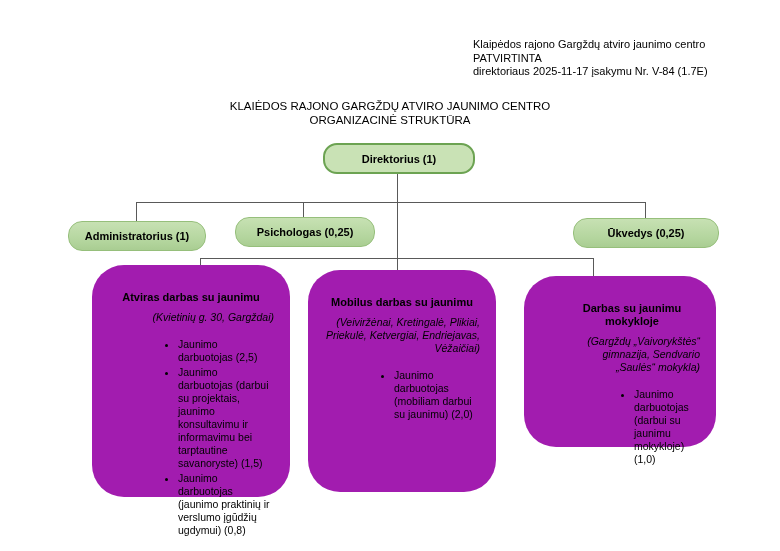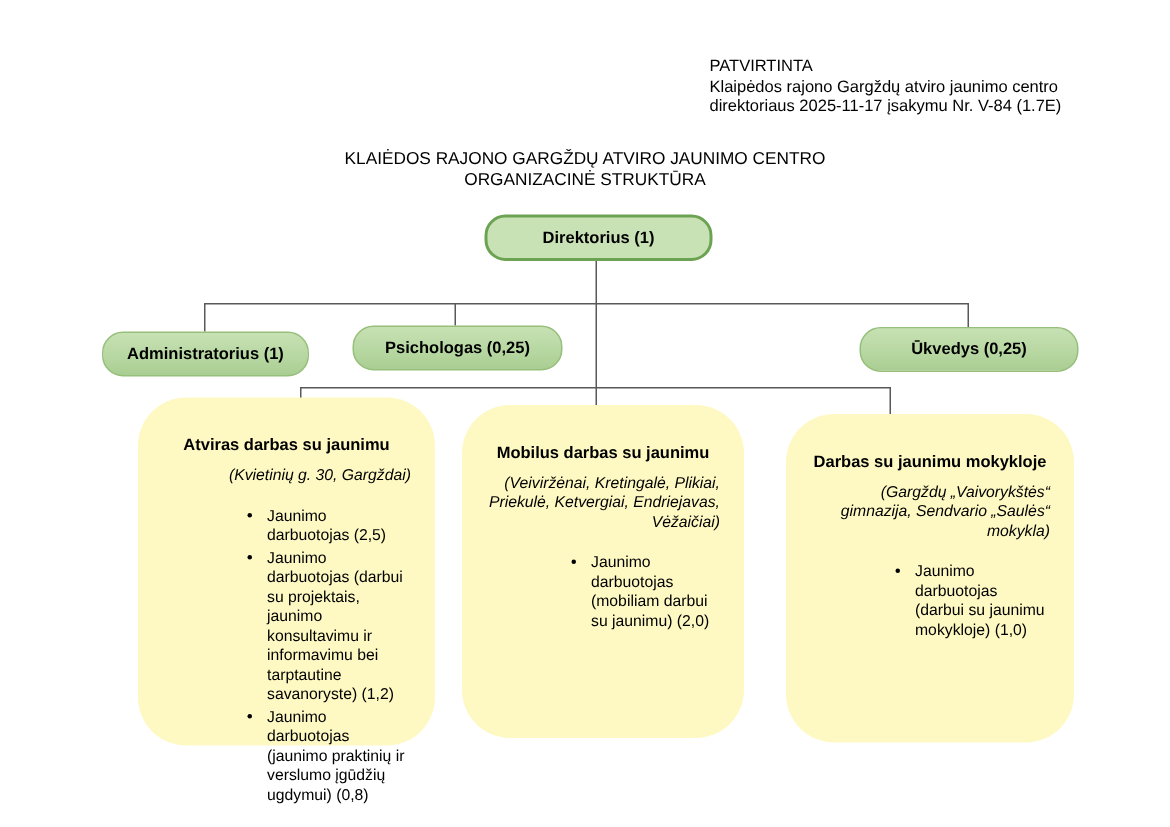--- a/index.html
+++ b/index.html
@@ -44,42 +44,42 @@
     background:linear-gradient(180deg,#c7e1b3 0%, #b3d59d 70%, #a9cd92 100%);
     border:1px solid #96bf7b;
   }
   .node.staff-0 { left:68px;  top:221px; width:136px; }
   .node.staff-1 { left:235px; top:217px; width:138px; }
   .node.staff-2 { left:573px; top:218px; width:144px; }
 
   
   .dept {
     position:absolute;
-    background:#fef9c3;
+    background:#a21caf;
     border-radius:32px;
     box-sizing:border-box;
     padding:26px 16px 10px 16px;
     font-size:10.5px; line-height:13px;
   }
   .dept-0 { left:92px;  top:265px; width:198px; height:232px; }
   .dept-1 { left:308px; top:270px; width:188px; height:222px; }
-  .dept-2 { left:524px; top:276px; width:192px; height:219px; }
+  .dept-2 { left:524px; top:276px; width:192px; height:171px;padding-left:40px; }
   .dept .dept-title { font-weight:bold; text-align:center; margin:0 0 7px 0; font-size:11px; }
   .dept .dept-location { font-style:italic; text-align:right; margin:0 0 14px 0; }
   .dept ul { margin:0; padding-left:22px; }
   .dept li { margin-bottom:2px;margin-left:48px; }
 </style>
 </head>
 <body>
 
 <div class="page">
 
   <div class="approval">
+    <div>Klaipėdos rajono Gargždų atviro jaunimo centro</div>
     <div>PATVIRTINTA</div>
-    <div>Klaipėdos rajono Gargždų atviro jaunimo centro</div>
     <div>direktoriaus 2025-11-17 įsakymu Nr. V-84 (1.7E)</div>
   </div>
 
   <div class="main-title">
     <div>KLAIĖDOS RAJONO GARGŽDŲ ATVIRO JAUNIMO CENTRO</div>
     <div>ORGANIZACINĖ STRUKTŪRA</div>
   </div>
 
   <div class="line" style="left:397px; top:170px; width:1px; height:101px;"></div>
   <div class="line" style="left:136px; top:202px; width:510px; height:1px;"></div>
@@ -102,21 +102,21 @@
   </div>
   <div class="node staff staff-2">
     <span>Ūkvedys (0,25)</span>
   </div>
 
   <div class="dept dept-0">
     <p class="dept-title">Atviras darbas su jaunimu</p>
     <p class="dept-location">(Kvietinių g. 30, Gargždai)</p>
     <ul>
       <li>Jaunimo darbuotojas (2,5)</li>
-      <li>Jaunimo darbuotojas (darbui su projektais, jaunimo konsultavimu ir informavimu bei tarptautine savanoryste) (1,2)</li>
+      <li>Jaunimo darbuotojas (darbui su projektais, jaunimo konsultavimu ir informavimu bei tarptautine savanoryste) (1,5)</li>
       <li>Jaunimo darbuotojas (jaunimo praktinių ir verslumo įgūdžių ugdymui) (0,8)</li>
     </ul>
   </div>
 
   <div class="dept dept-1">
     <p class="dept-title">Mobilus darbas su jaunimu</p>
     <p class="dept-location">(Veiviržėnai, Kretingalė, Plikiai, Priekulė, Ketvergiai, Endriejavas, Vėžaičiai)</p>
     <ul>
       <li>Jaunimo darbuotojas (mobiliam darbui su jaunimu) (2,0)</li>
     </ul>

